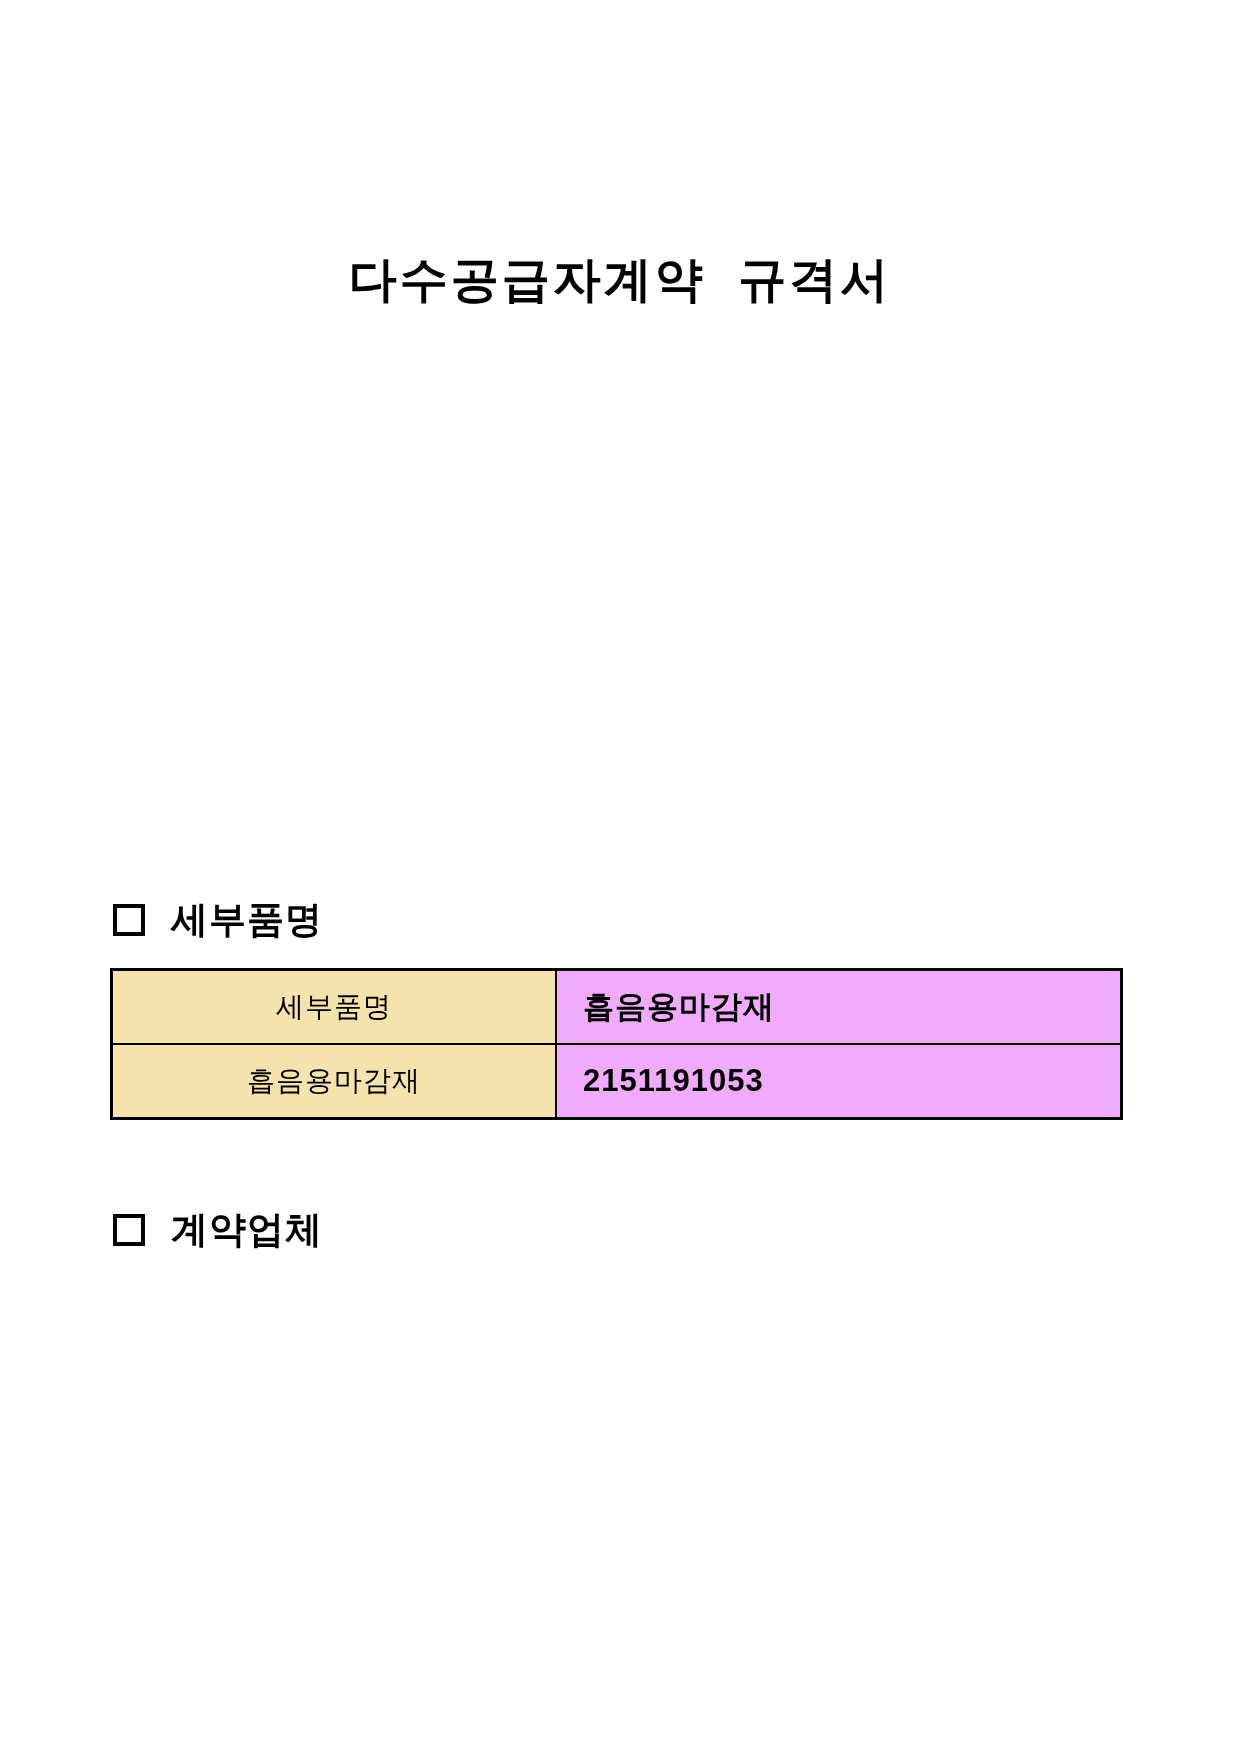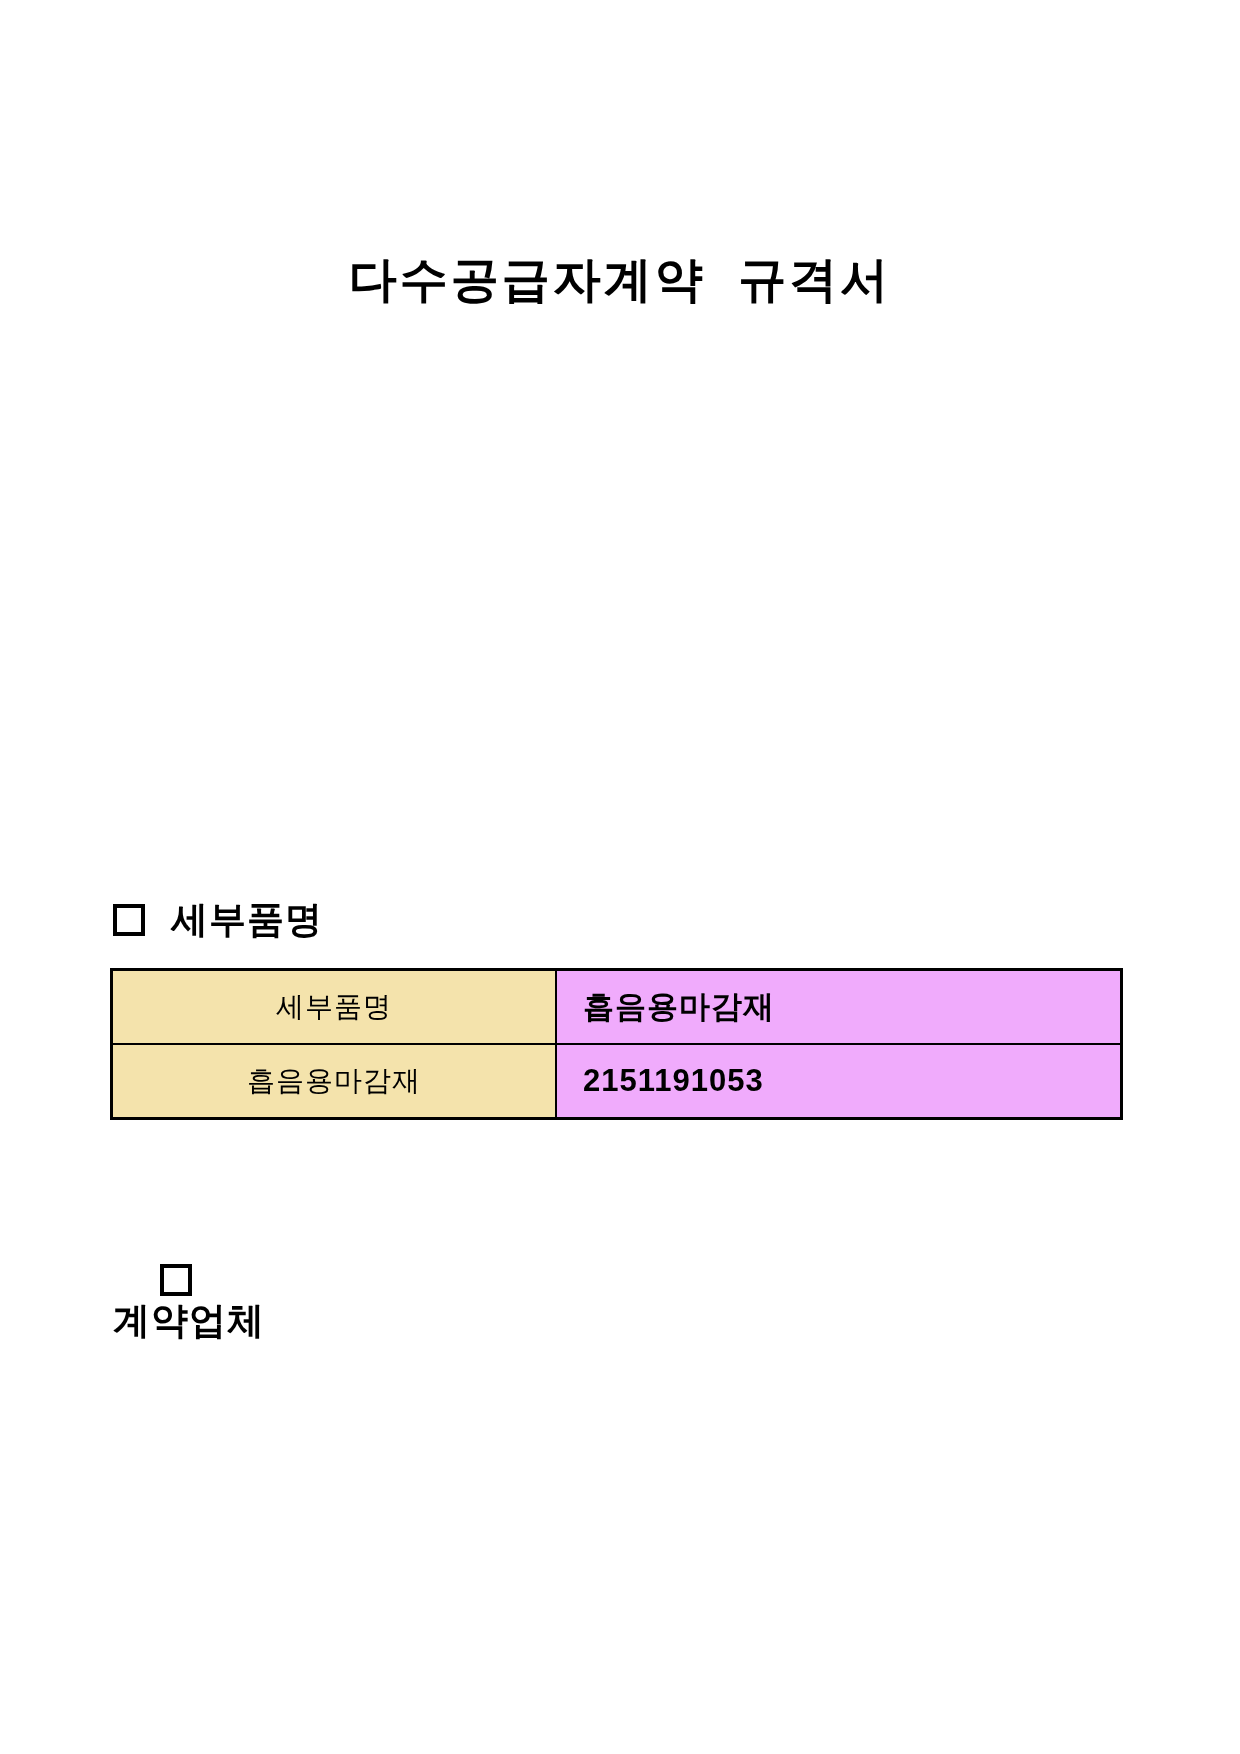--- a/index.html
+++ b/index.html
@@ -46,21 +46,21 @@
   }
   .section-heading .marker {
     display: inline-block;
     width: 24px;
     height: 24px;
     border: 4px solid #000000;
     margin-right: 26px;
     flex: 0 0 auto;
   }
   .heading-1 { top: 898px; }
-  .heading-2 { top: 1264px; flex-direction: column; }
+  .heading-2 { top: 1208px; }
   .info-table {
     position: absolute;
     left: 110px;
     width: 1013px;
     border-collapse: collapse;
     table-layout: fixed;
     border: 3px solid #000000;
   }
   .table-1 { top: 968px; }
   .table-2 { top: 1280px; }

